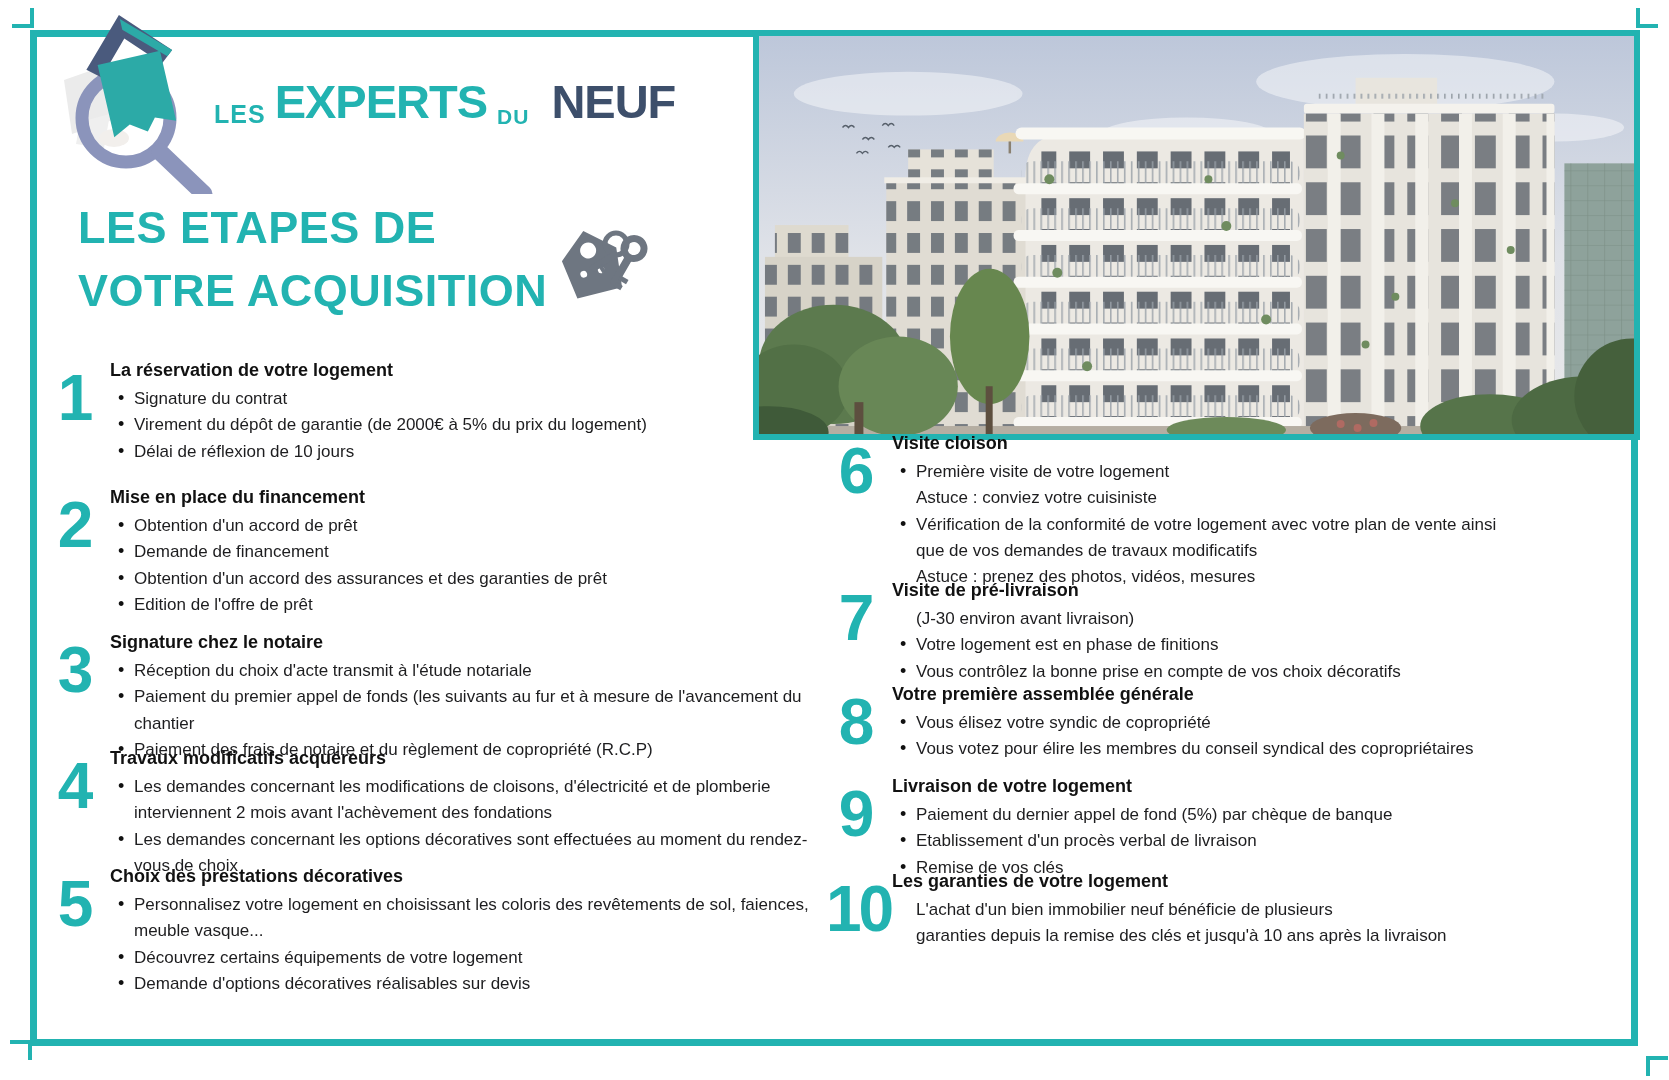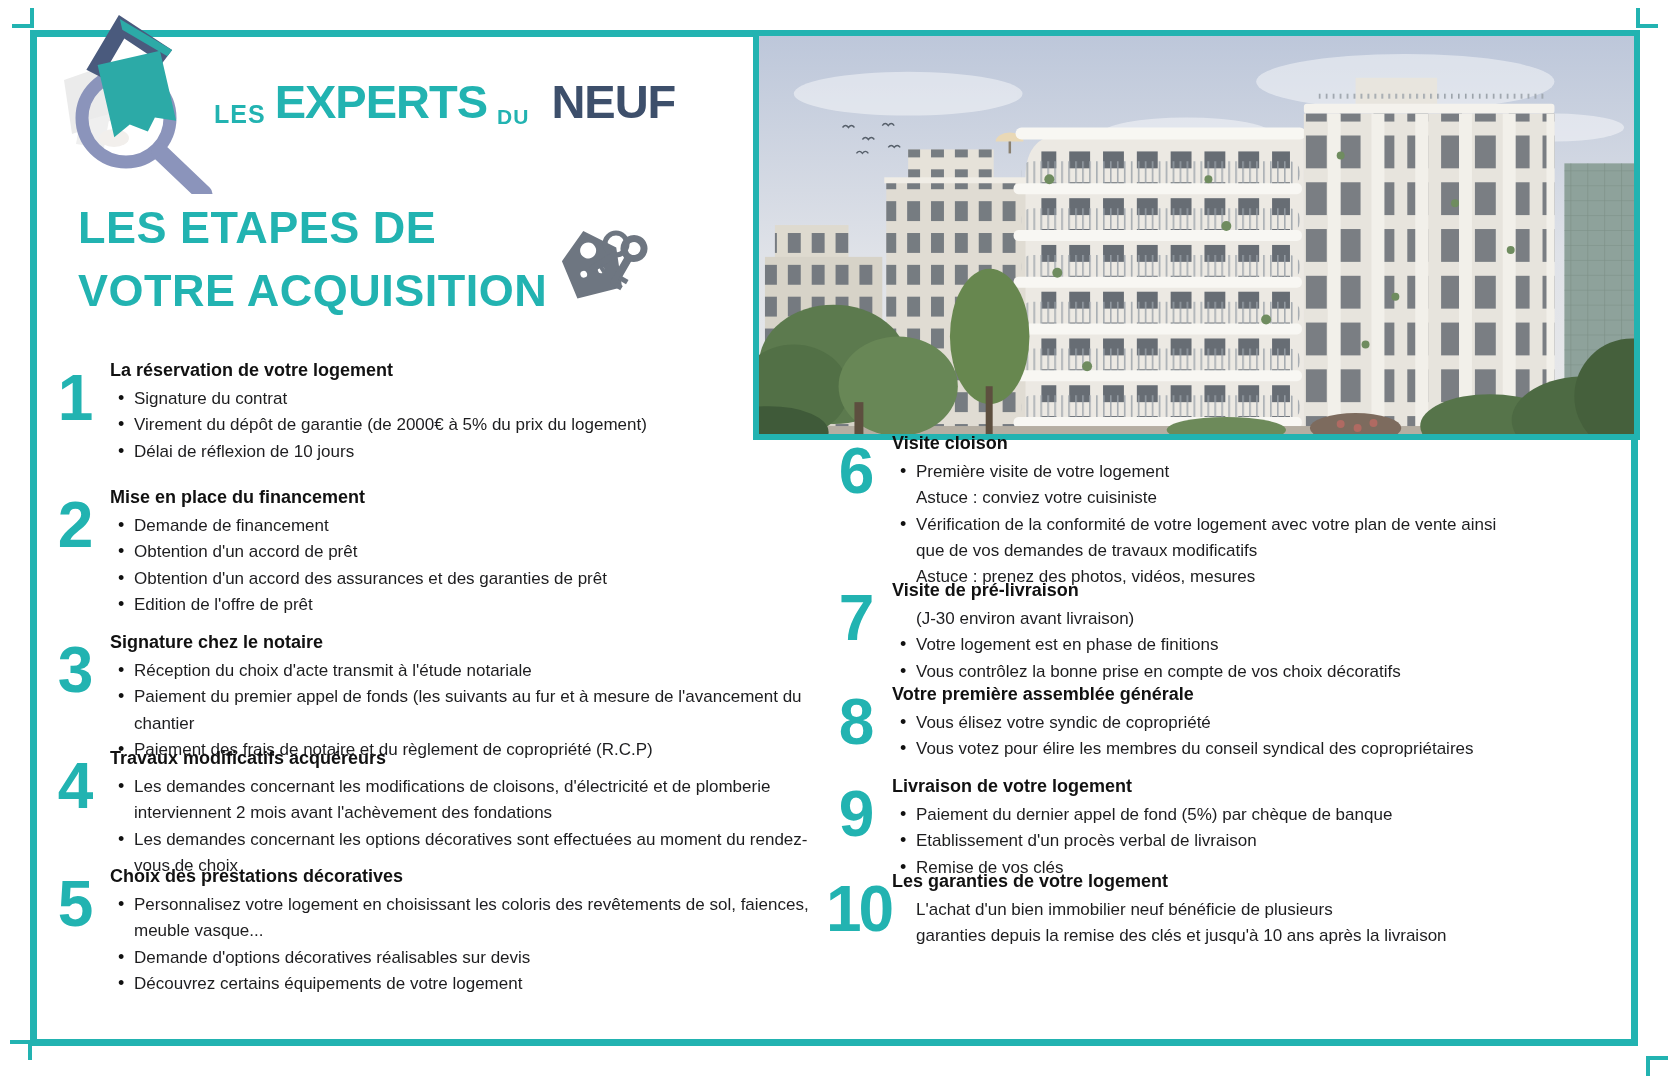--- a/index.html
+++ b/index.html
@@ -269,22 +269,22 @@
           <li class="line bullet">Délai de réflexion de 10 jours</li>
         </ul>
     </div>
   </div>
 
   <div class="step">
     <div class="step-number">2</div>
     <div class="step-body">
       <div class="step-heading">Mise en place du financement</div>
       <ul class="step-lines">
+          <li class="line bullet">Obtention d'un accord de prêt</li>
           <li class="line bullet">Demande de financement</li>
-          <li class="line bullet">Obtention d'un accord de prêt</li>
           <li class="line bullet">Obtention d'un accord des assurances et des garanties de prêt</li>
           <li class="line bullet">Edition de l'offre de prêt</li>
         </ul>
     </div>
   </div>
 
   <div class="step">
     <div class="step-number">3</div>
     <div class="step-body">
       <div class="step-heading">Signature chez le notaire</div>
@@ -306,22 +306,22 @@
         </ul>
     </div>
   </div>
 
   <div class="step">
     <div class="step-number">5</div>
     <div class="step-body">
       <div class="step-heading">Choix des prestations décoratives</div>
       <ul class="step-lines">
           <li class="line bullet">Personnalisez votre logement en choisissant les coloris des revêtements de sol, faiences, meuble vasque...</li>
+          <li class="line bullet">Découvrez certains équipements de votre logement</li>
           <li class="line bullet">Demande d'options décoratives réalisables sur devis</li>
-          <li class="line bullet">Découvrez certains équipements de votre logement</li>
         </ul>
     </div>
   </div>
 </div>
 <div class="col col-right" id="col-right">
   <div class="step">
     <div class="step-number">6</div>
     <div class="step-body">
       <div class="step-heading">Visite cloison</div>
       <ul class="step-lines">

